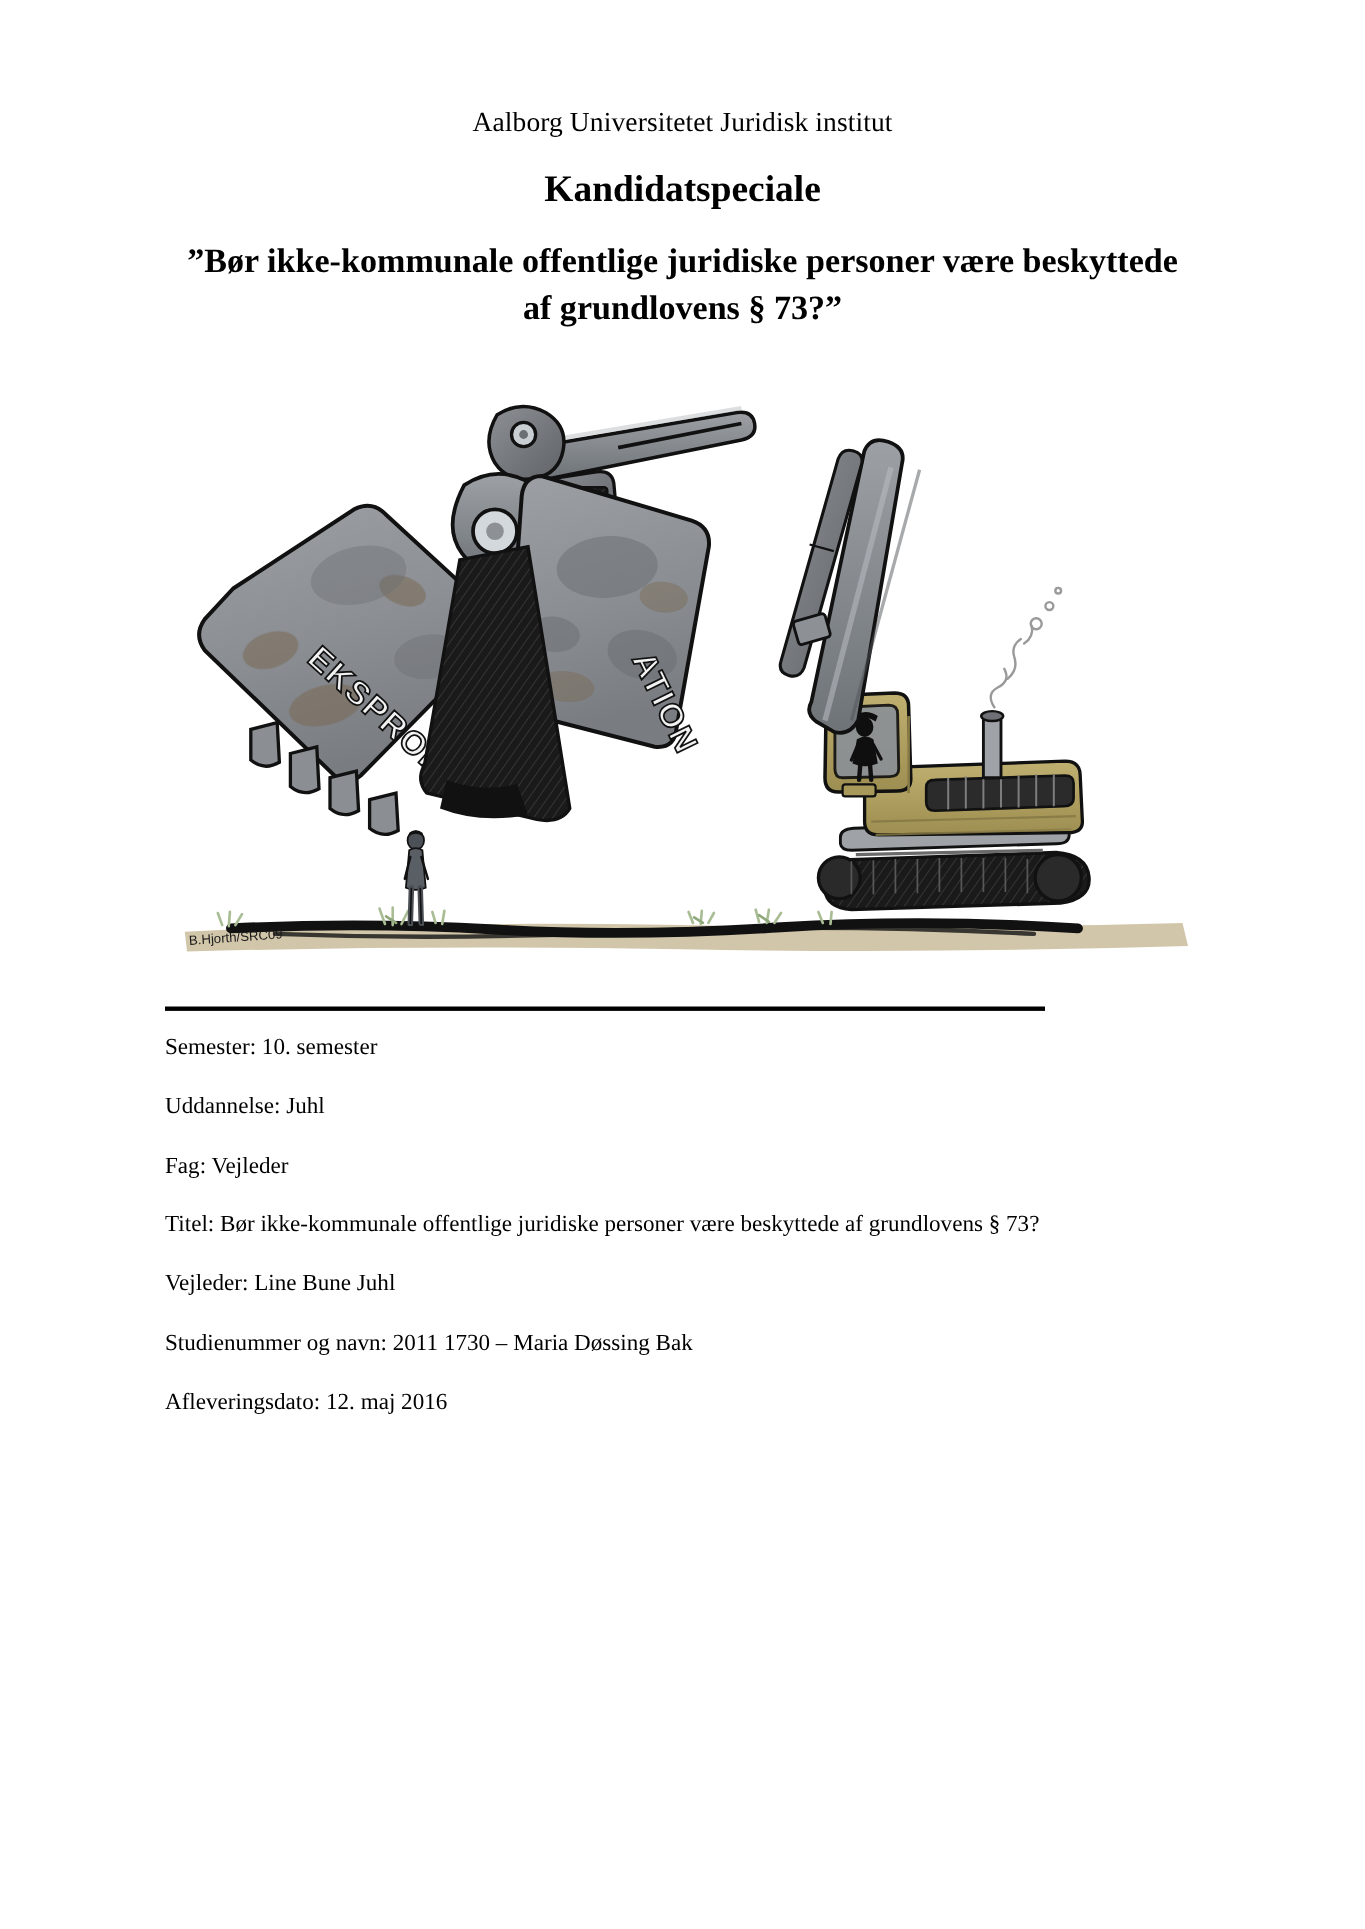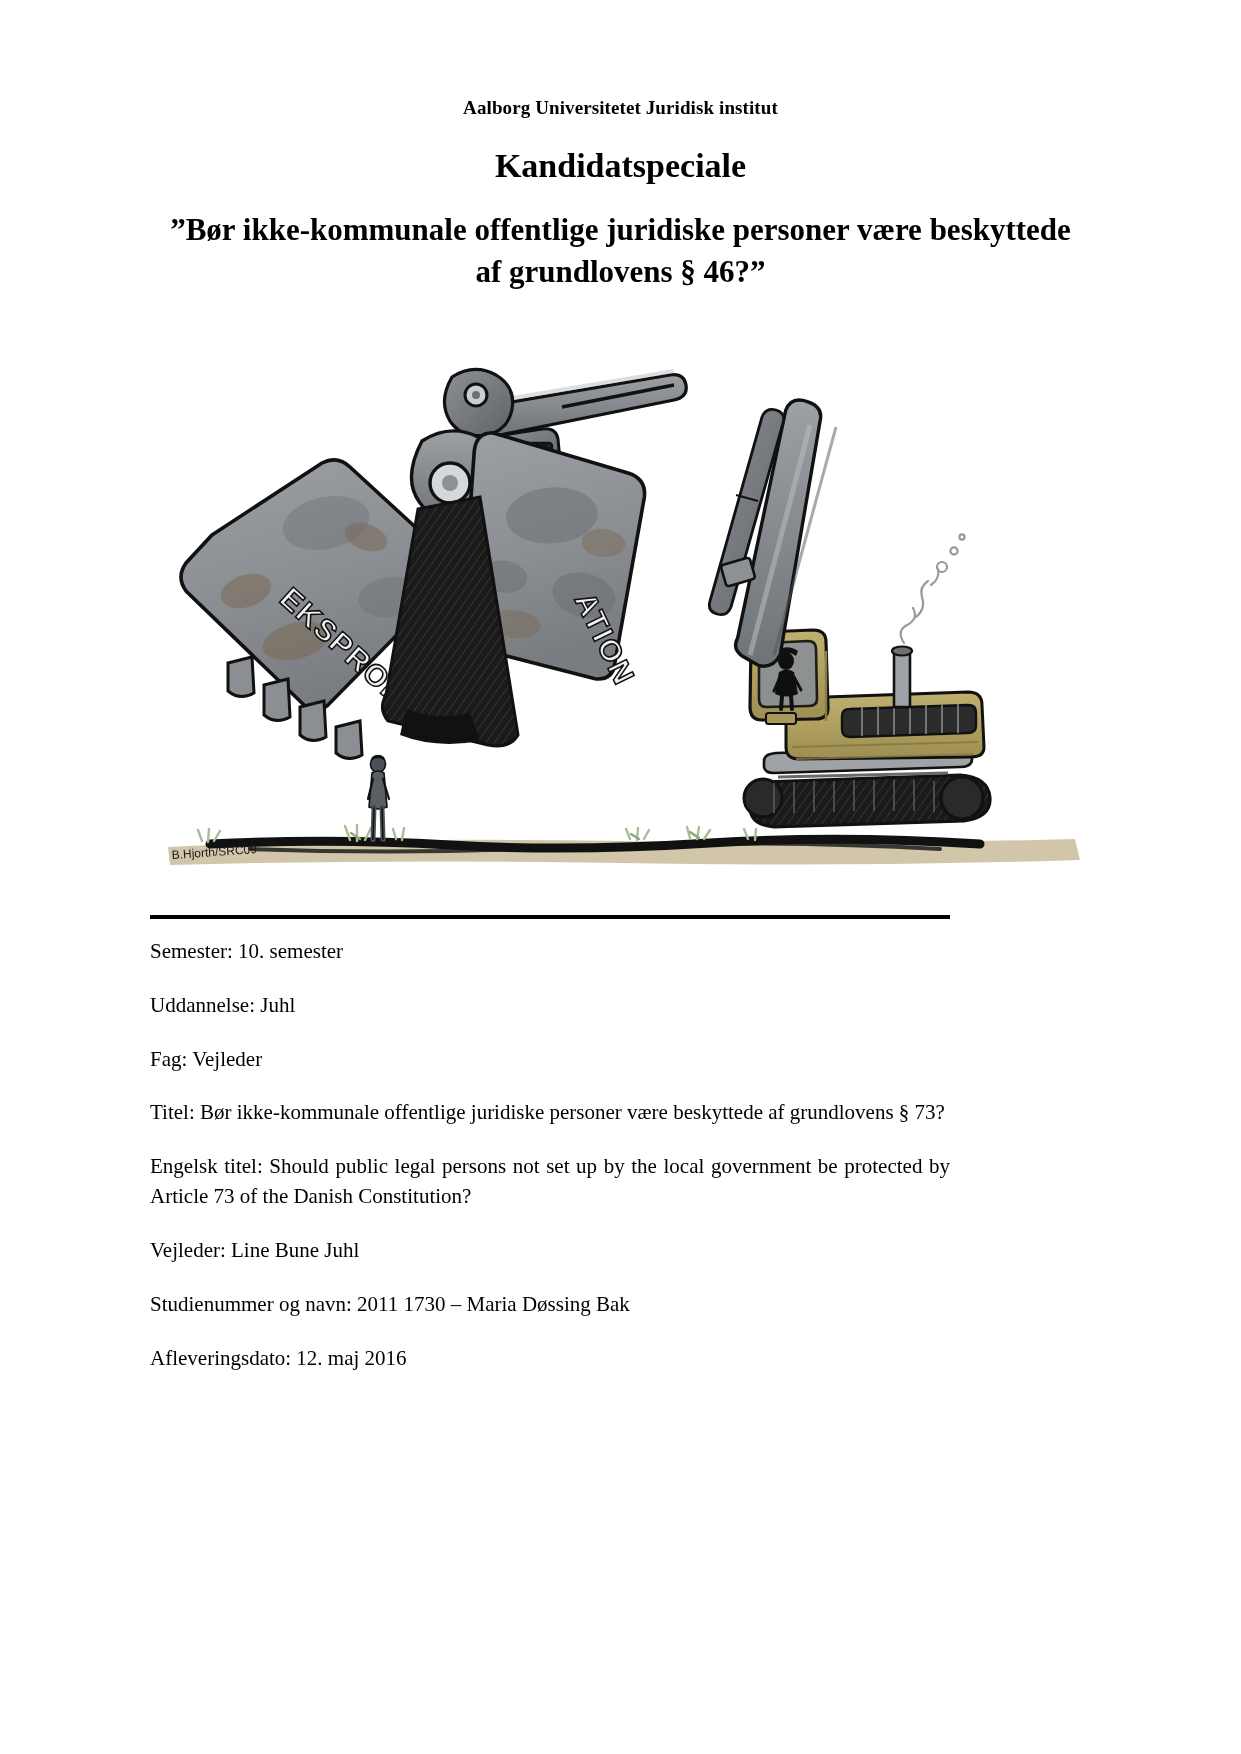--- a/index.html
+++ b/index.html
@@ -23,22 +23,22 @@
 
   
   .header {
     position: absolute;
     left: 150px;
     top: 96px;
     width: 941px;
     text-align: center;
   }
   .institute {
-    font-size: 19px;
-    font-weight: bold;
+    font-size: 25px;
+    font-weight: normal;
     line-height: 1.25;
     letter-spacing: 0.1px;
   }
   .doc-type {
     font-size: 34px;
     font-weight: bold;
     line-height: 1.2;
     margin-top: 26px;
   }
   .thesis-title {
@@ -91,21 +91,21 @@
   .meta p.last { margin-bottom: 0; }
 </style>
 </head>
 <body>
 
 <div class="page">
 
   <div class="header">
     <div class="institute">Aalborg Universitetet Juridisk institut</div>
     <div class="doc-type">Kandidatspeciale</div>
-    <div class="thesis-title">”Bør ikke-kommunale offentlige juridiske personer være beskyttede af grundlovens § 46?”</div>
+    <div class="thesis-title">”Bør ikke-kommunale offentlige juridiske personer være beskyttede af grundlovens § 73?”</div>
   </div>
 
   <div class="illustration">
     <svg viewBox="0 0 941 545" xmlns="http://www.w3.org/2000/svg">
       <defs>
         <linearGradient id="metalA" x1="0" y1="0" x2="0" y2="1">
           <stop offset="0%" stop-color="#9da1a6"></stop>
           <stop offset="100%" stop-color="#6e7378"></stop>
         </linearGradient>
         <linearGradient id="metalB" x1="0" y1="0" x2="1" y2="1">
@@ -281,19 +281,18 @@
     </svg>
   </div>
 
   <div class="divider"></div>
 
   <div class="meta">
     <p>Semester: 10. semester</p>
     <p>Uddannelse: Juhl</p>
     <p>Fag: Vejleder</p>
     <p>Titel: Bør ikke-kommunale offentlige juridiske personer være beskyttede af grundlovens § 73?</p>
-    <p>Engelsk titel: Should public legal persons not set up by the local government be protected by Article 73 of the Danish Constitution?</p>
     <p>Vejleder: Line Bune Juhl</p>
     <p>Studienummer og navn: 2011 1730 – Maria Døssing Bak</p>
     <p class="last">Afleveringsdato: 12. maj 2016</p>
   </div>
 
 </div>
 
 </body></html>

